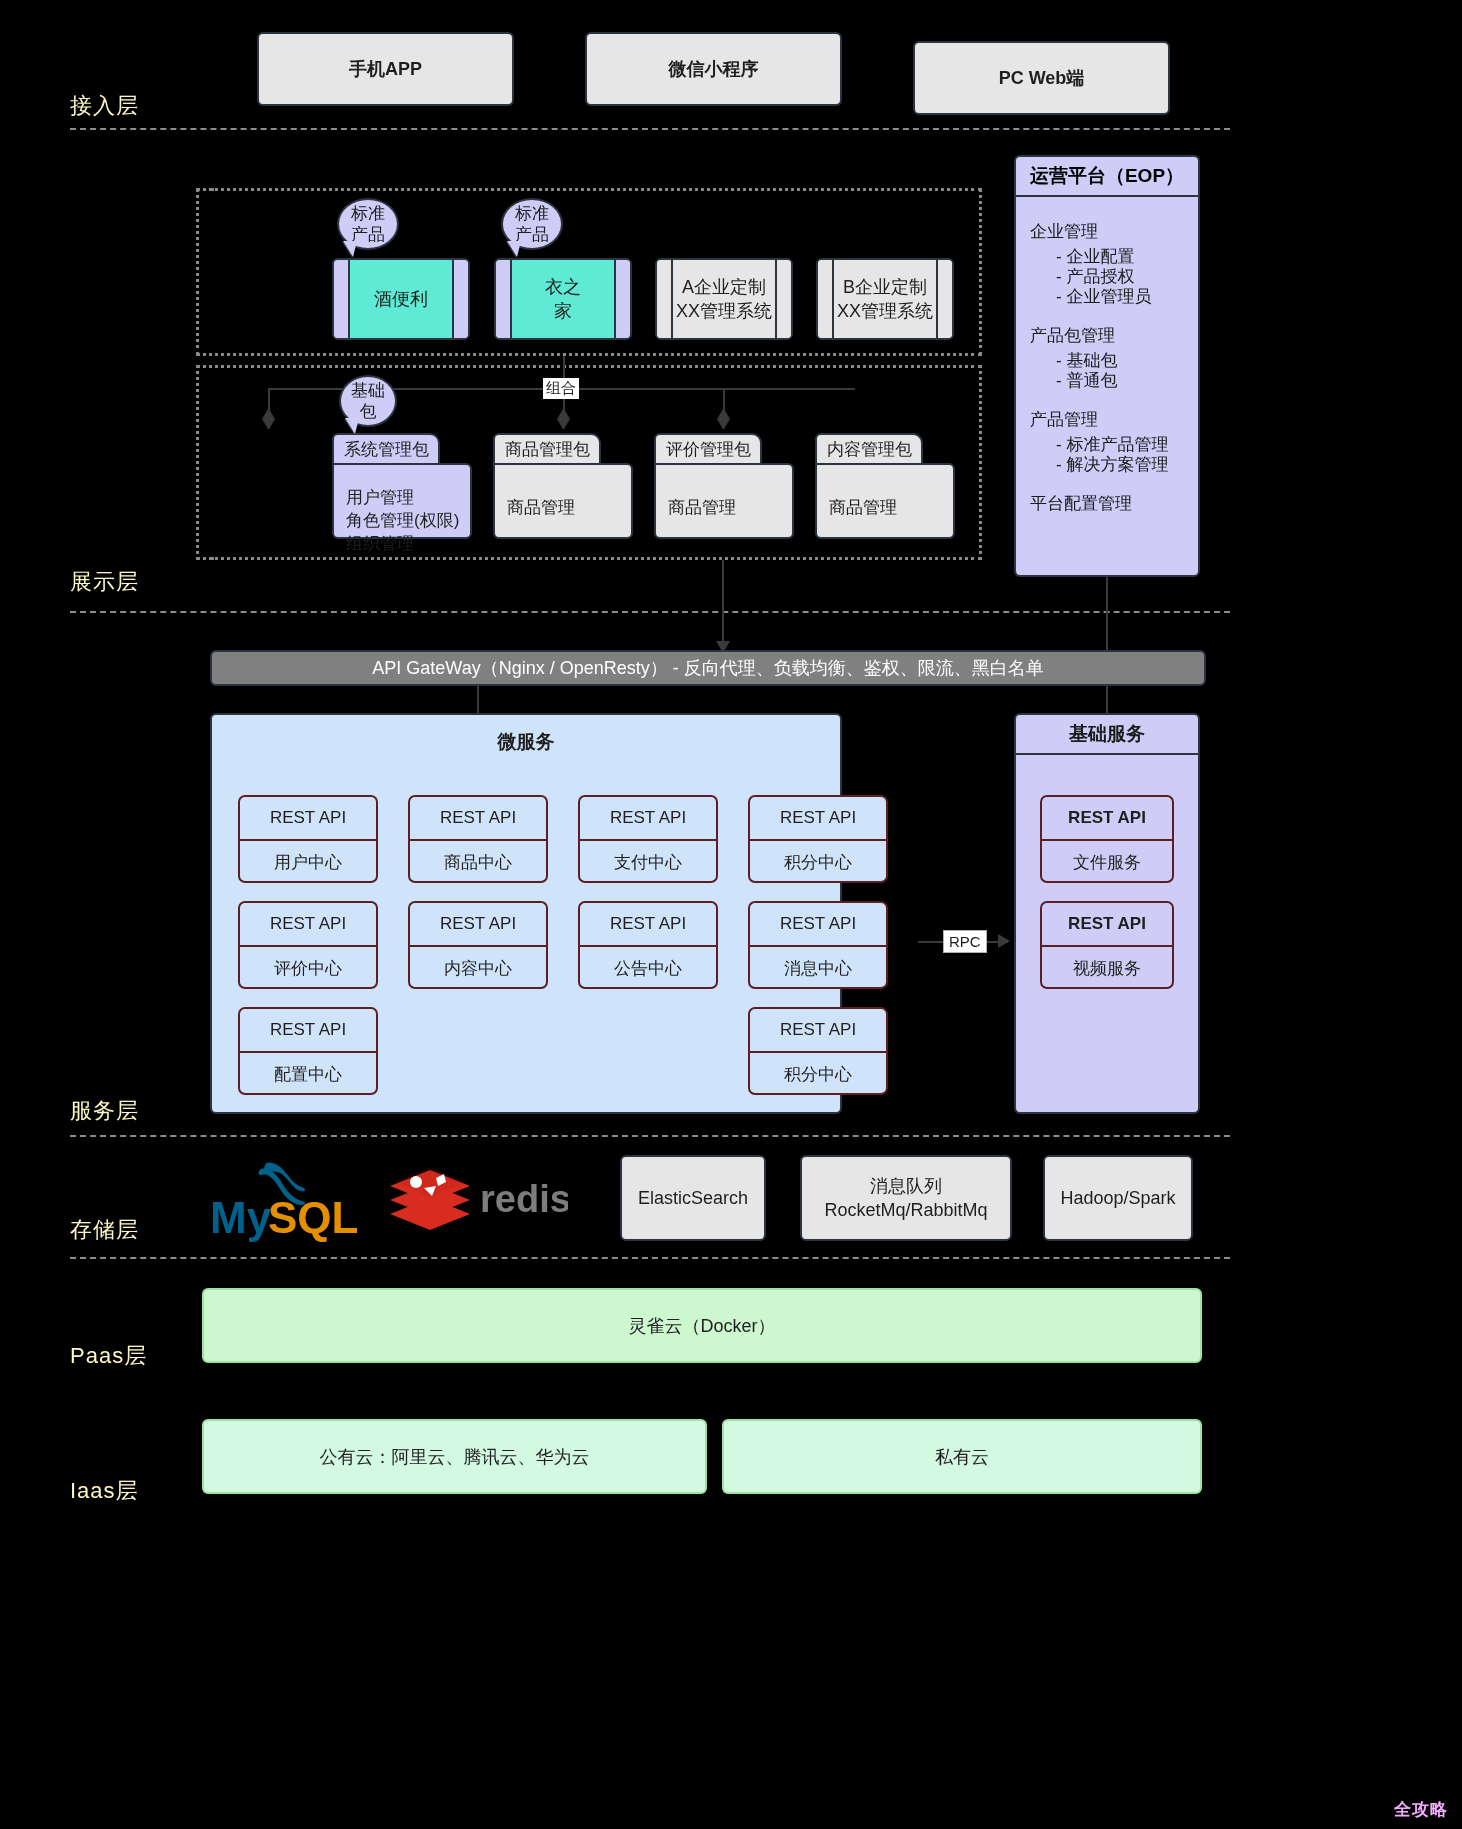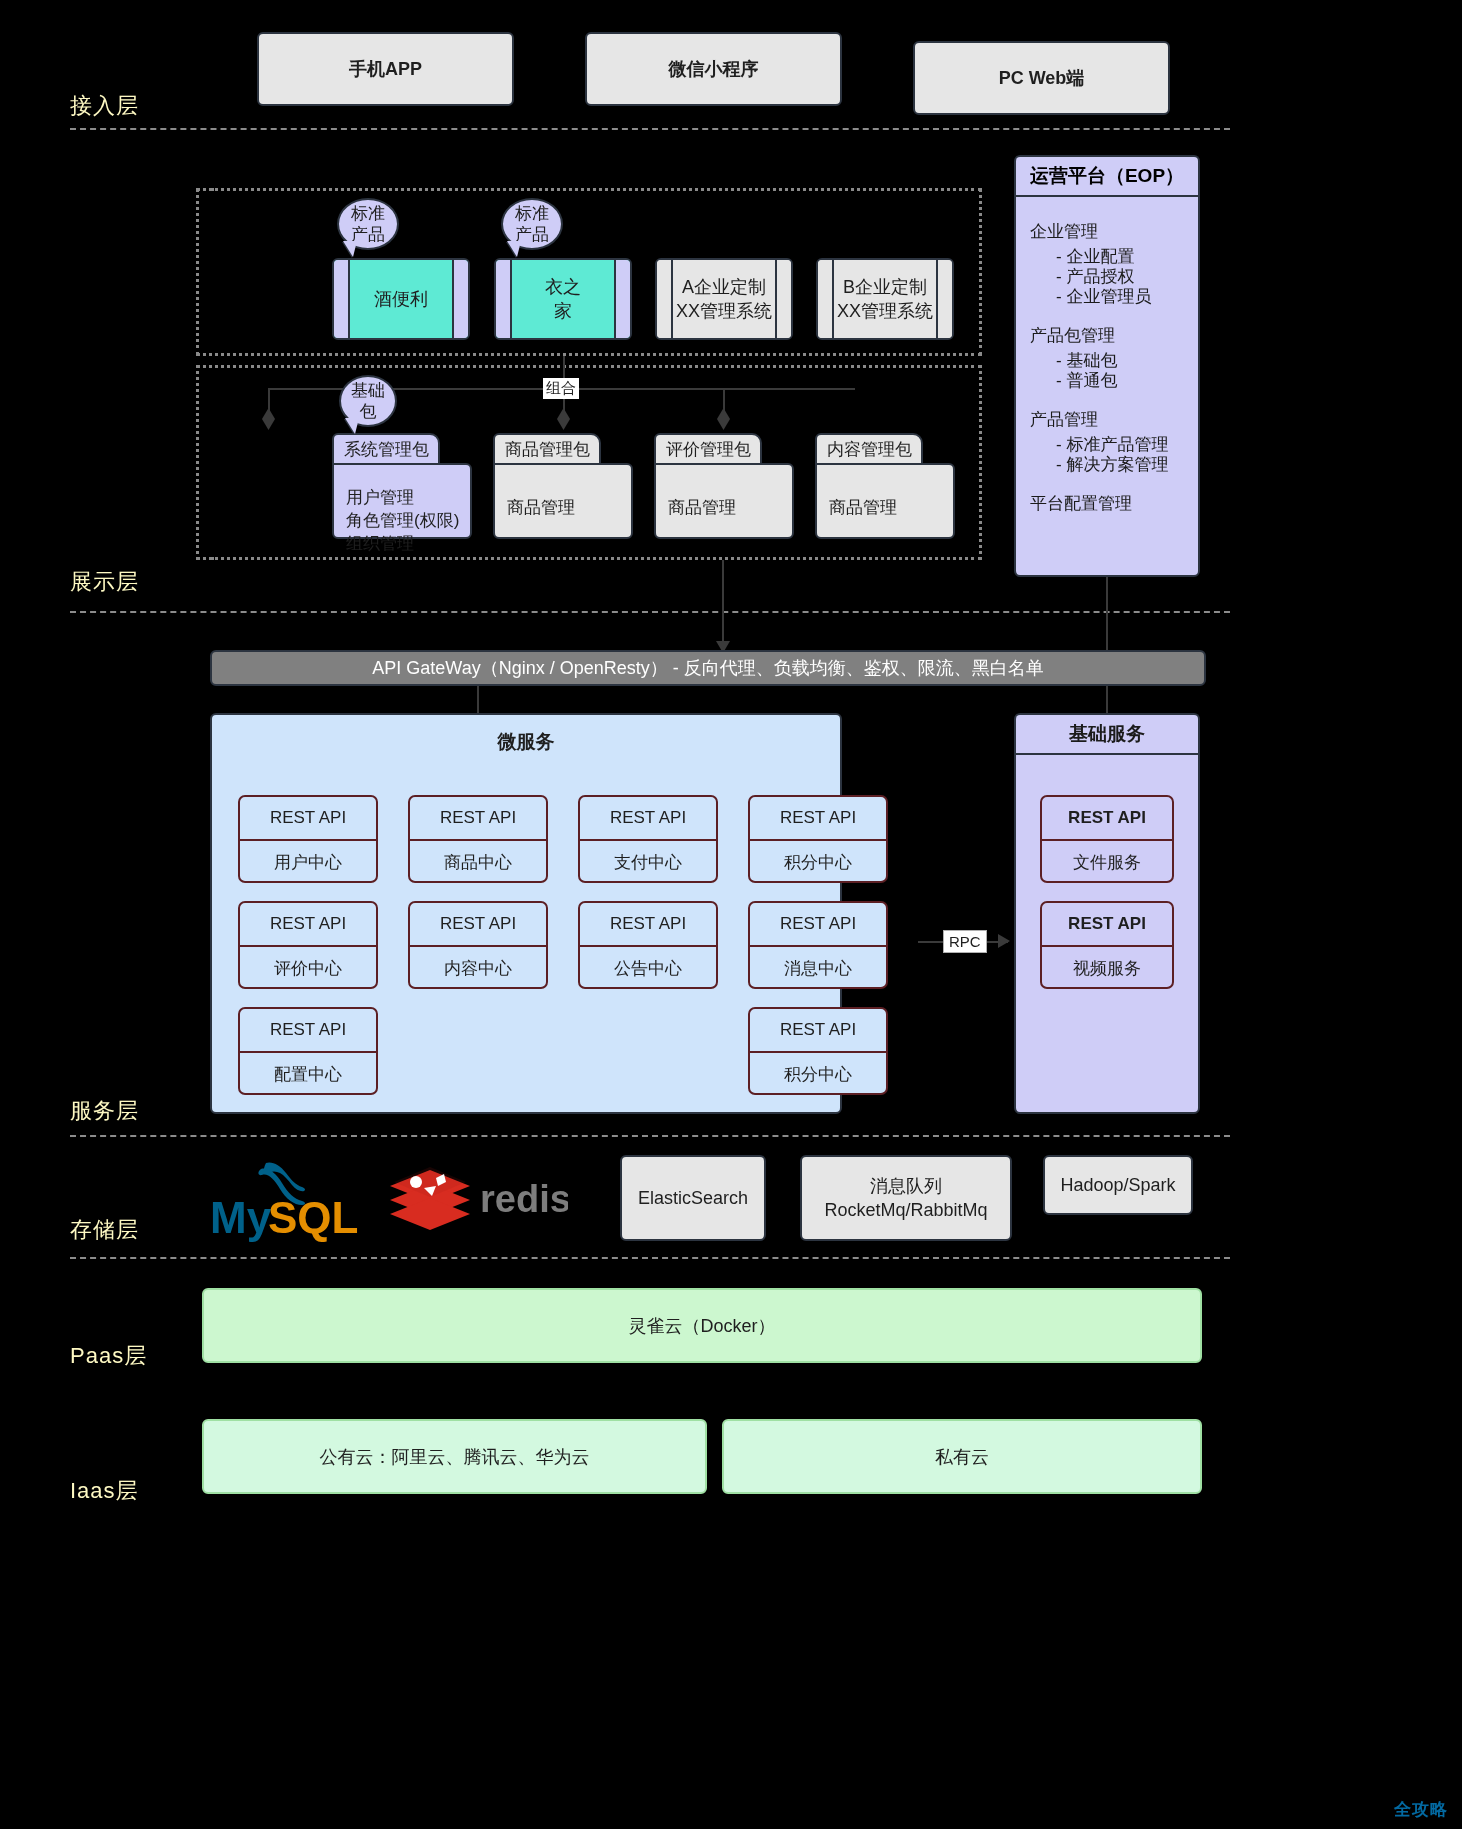--- a/index.html
+++ b/index.html
@@ -241,21 +241,21 @@
   }
 
   
   .logo-wrap { position: absolute; display: flex; align-items: center; }
 
   
   .watermark {
     position: absolute;
     right: 14px; bottom: 8px;
     font-size: 17px; font-weight: bold;
-    color: #0369a1;
+    color: #f0abfc;
     letter-spacing: 1px;
   }
 </style>
 </head>
 <body>
 
 <div class="canvas">
 
   <div class="abs layer-label" style="left:70px; top:91px;">接入层</div>
   <div class="abs divider" style="left:70px; top:128px; width:1160px;"></div>
@@ -484,21 +484,21 @@
         <polygon points="48,16 56,12 58,20 50,24" fill="#ffffff"></polygon>
         <polygon points="36,26 48,24 44,34" fill="#ffffff"></polygon>
       </g>
       <text x="92" y="50" font-family="Liberation Sans, sans-serif" font-size="38" font-weight="bold" fill="#7d7d7d">redis</text>
     </svg>
   </div>
 
   <div class="abs gnode" style="left:620px; top:1155px; width:146px; height:86px;">ElasticSearch</div>
   <div class="abs gnode" style="left:800px; top:1155px; width:212px; height:86px; white-space:pre-line;">消息队列
 RocketMq/RabbitMq</div>
-  <div class="abs gnode" style="left:1043px; top:1155px; width:150px; height:60px;">Hadoop/Spark</div>
+  <div class="abs gnode" style="left:1043px; top:1155px; width:150px; height:86px;">Hadoop/Spark</div>
 
   <div class="abs green" style="left:202px; top:1288px; width:1000px; height:75px;">灵雀云（Docker）</div>
 
   <div class="abs green pale" style="left:202px; top:1419px; width:505px; height:75px;">公有云：阿里云、腾讯云、华为云</div>
   <div class="abs green pale" style="left:722px; top:1419px; width:480px; height:75px;">私有云</div>
 
   <div class="watermark">全攻略</div>
 
 </div>
 

